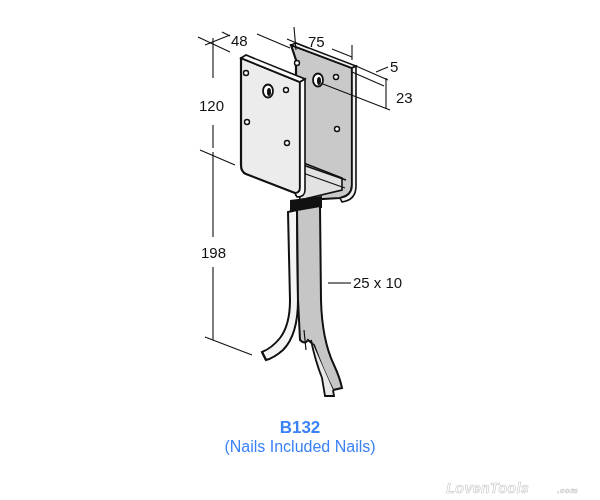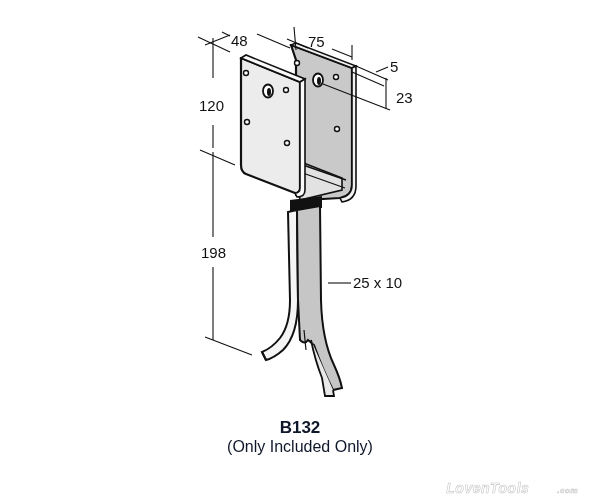--- a/index.html
+++ b/index.html
@@ -1,19 +1,19 @@
 <!DOCTYPE html>
 <html><head>
 <meta charset="utf-8">
 <style>
   html, body { margin: 0; padding: 0; background: #ffffff; }
   body { width: 600px; height: 500px; position: relative; overflow: hidden; font-family: "Liberation Sans", sans-serif; }
   #diagram { position: absolute; left: 0; top: 0; width: 600px; height: 500px; }
   .dim-label { font-family: "Liberation Sans", sans-serif; font-size: 15px; fill: #111; }
-  .caption { position: absolute; left: 0; width: 600px; text-align: center; color: #0f172a; font-family: "Liberation Sans", sans-serif; }
+  .caption { position: absolute; left: 0; width: 600px; text-align: center; color: #3b82f6; font-family: "Liberation Sans", sans-serif; }
   .caption-title { top: 418px; font-size: 17px; font-weight: bold; }
   .caption-sub { top: 438px; font-size: 16px; }
   .watermark { position: absolute; right: 22px; bottom: 4px; font-family: "Liberation Sans", sans-serif; font-style: italic; font-weight: bold; font-size: 14px; color: #ffffff; -webkit-text-stroke: 0.6px #c8c8c8; letter-spacing: 0.5px; }
   .watermark small { font-size: 8px; padding-left: 28px; }
 </style>
 </head>
 <body>
 
 <svg id="diagram" viewBox="0 0 600 500" xmlns="http://www.w3.org/2000/svg">
 
@@ -91,15 +91,15 @@
   <text class="dim-label" x="231" y="46">48</text>
   <text class="dim-label" x="308" y="47">75</text>
   <text class="dim-label" x="390" y="72">5</text>
   <text class="dim-label" x="396" y="103">23</text>
   <text class="dim-label" x="199" y="111">120</text>
   <text class="dim-label" x="201" y="258">198</text>
   <text class="dim-label" x="353" y="288">25 x 10</text>
 </svg>
 
 <div class="caption caption-title">B132</div>
-<div class="caption caption-sub">(Only Included Only)</div>
+<div class="caption caption-sub">(Nails Included Nails)</div>
 
 <div class="watermark"><span>LovenTools</span><small>.com</small></div>
 
 </body></html>

